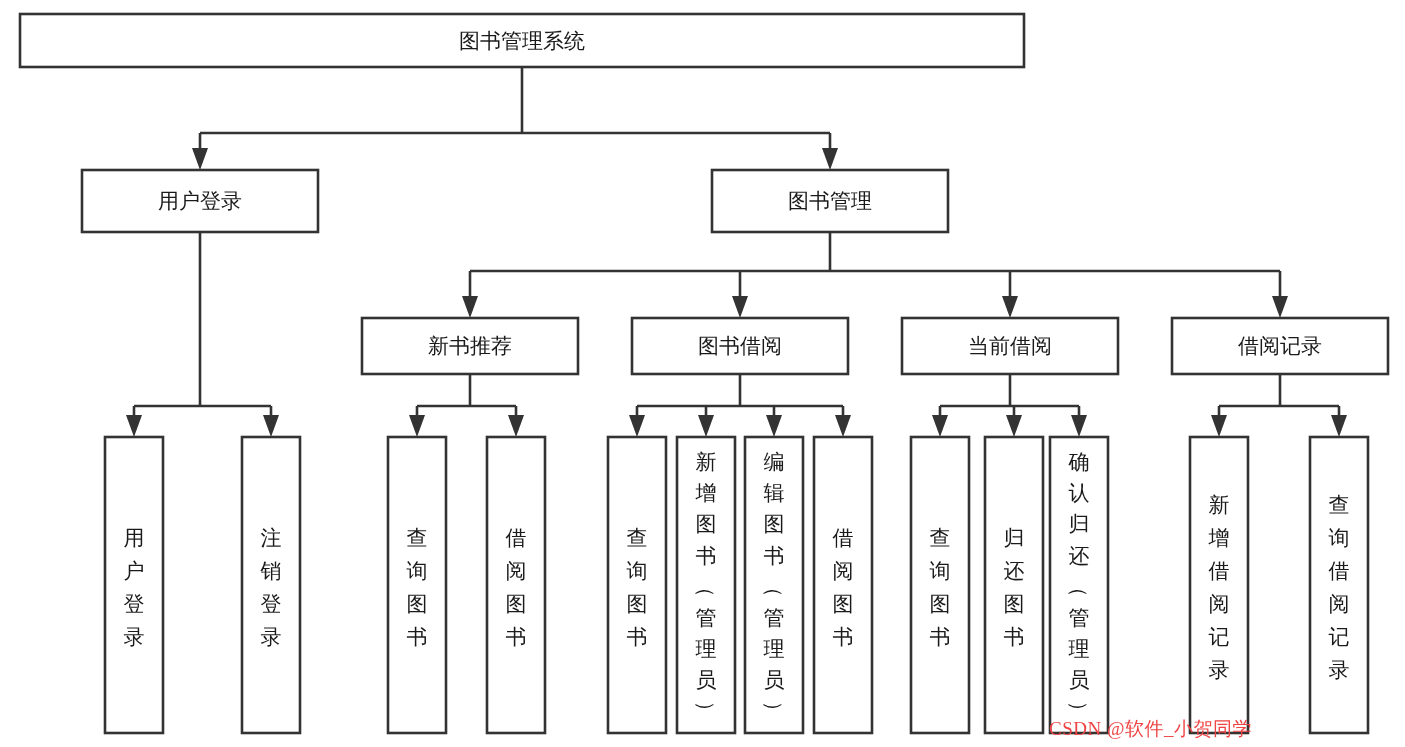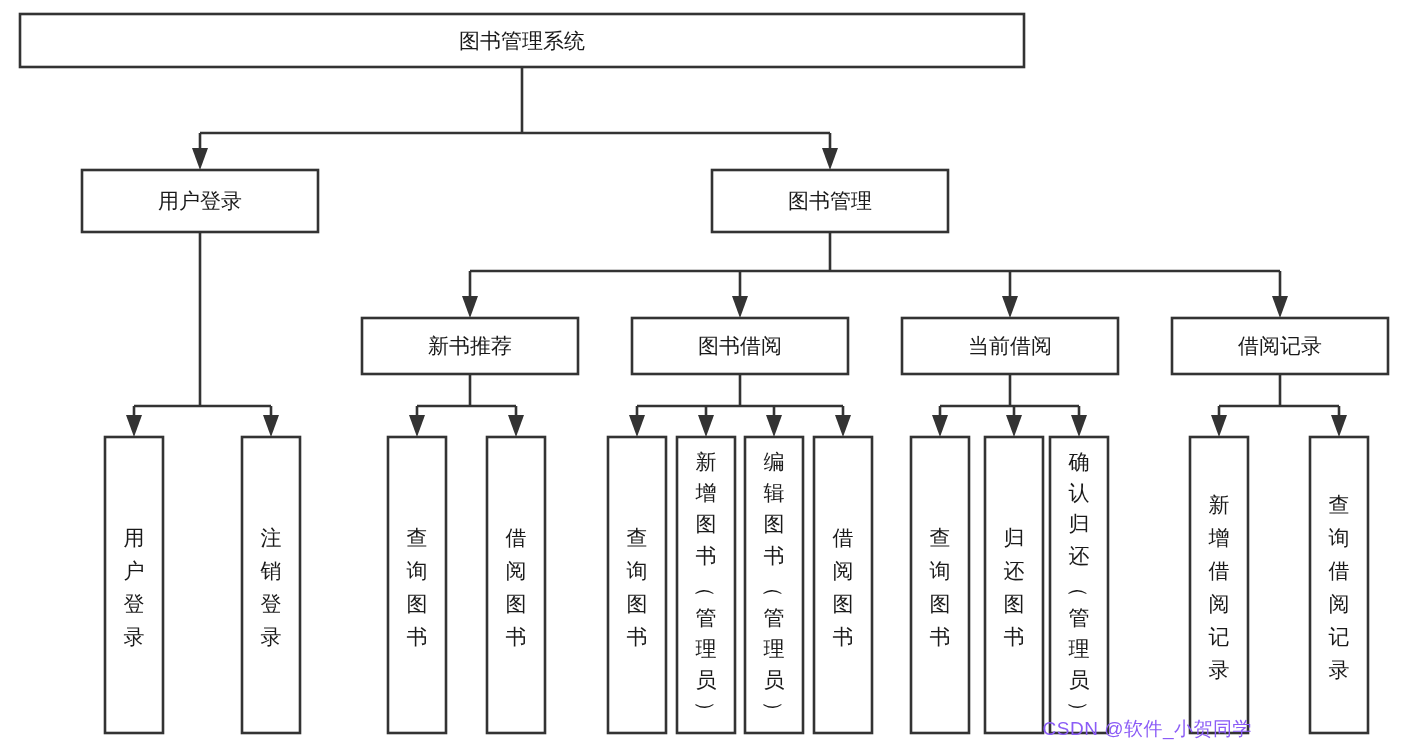--- a/index.html
+++ b/index.html
@@ -55,23 +55,23 @@
     font-family: "DejaVu Sans", "Liberation Sans", sans-serif;
     font-size: 21px;
     fill: #1a1a1a;
     text-anchor: middle;
     white-space: pre;
   }
   .watermark-text {
     position: absolute;
     right: 8px;
     bottom: 5px;
-    font-family: Liberation Sans, sans-serif;
+    font-family: Liberation Serif, serif;
     font-size: 19px;
-    color: #8b5cf6;
+    color: #ef4444;
     letter-spacing: 0.5px;
     white-space: nowrap;
     user-select: none;
     margin-left: 42px;
   }
 </style>
 </head>
 <body>
 
 <div id="diagram-root">

